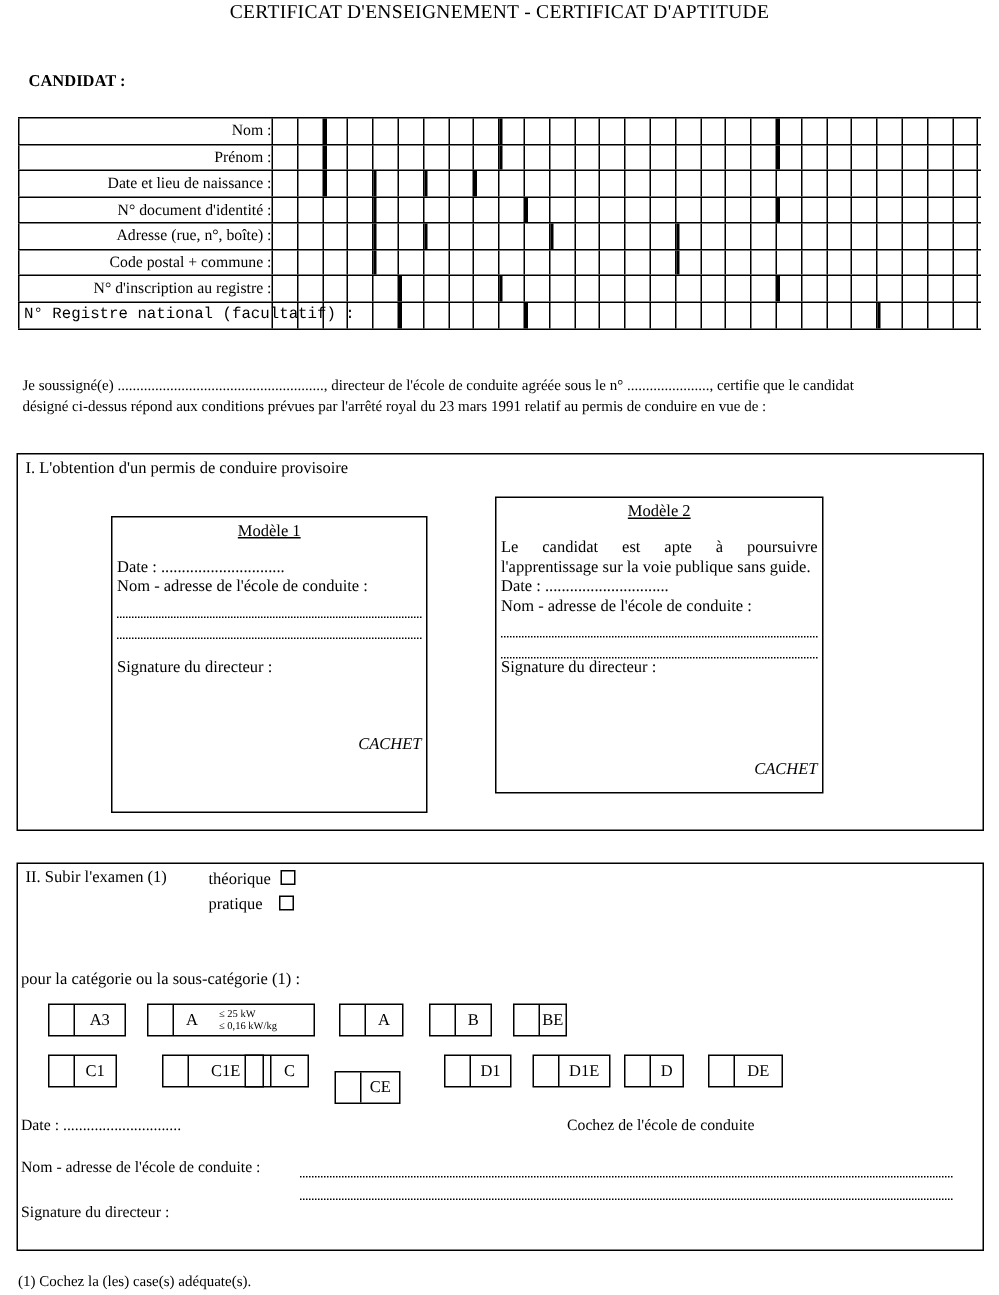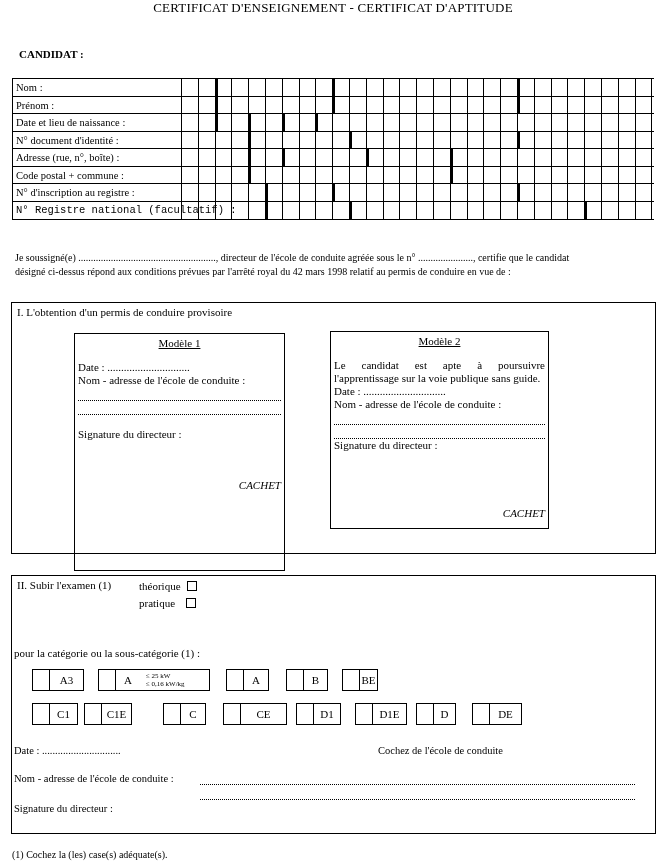--- a/index.html
+++ b/index.html
@@ -14,36 +14,36 @@
     font-size: 13px; letter-spacing: 0.2px;
   }
   .candidat { left: 19px; top: 48px; font-weight: bold; font-size: 11px; }
 
   
   .grid { left: 12px; top: 78px; width: 642px; border-top: 1.5px solid #000; border-bottom: 1.5px solid #000; }
   .grid-row { display: flex; height: 17.5px; border-bottom: 1px solid #000; box-sizing: border-box; }
   .grid-row:last-child { border-bottom: none; font-family: Liberation Mono, monospace; }
   .grid-label {
     width: 170px; border-left: 1px solid #000; border-right: 1.5px solid #000;
-    padding-left: 3px; font-size: 10.5px; line-height: 17px; white-space: nowrap; box-sizing: border-box;
+    padding-left: 3px; font-size: 10.5px; line-height: 17px; white-space: nowrap; box-sizing: border-box; text-align: right;
   }
   .grid-cells { display: flex; flex: 1; }
   .cell { width: 16.8px; border-right: 1px solid #000; box-sizing: border-box; }
   .cell.thick-l { border-left: 2px solid #000; }
 
   .para { left: 15px; top: 251px; width: 640px; font-size: 10px; line-height: 14px; }
 
   
   .section { border: 1px solid #000; box-sizing: border-box; }
   .sec1 { left: 11px; top: 302px; width: 645px; height: 252px; }
   .sec2 { left: 11px; top: 575px; width: 645px; height: 259px; }
   .sec-title { left: 5px; top: 3px; font-size: 11px; }
 
   .modele { border: 1px solid #000; box-sizing: border-box; font-size: 11px; }
-  .m1 { left: 62px; top: 30px; width: 211px; height: 238px; }
+  .m1 { left: 62px; top: 41px; width: 211px; height: 198px; }
   .m2 { left: 318px; top: 28px; width: 219px; height: 198px; }
   .m-head { text-align: center; text-decoration: underline; margin-top: 3px; }
   .m-line { padding-left: 3px; padding-right: 3px; line-height: 13px; }
   .dots-line { border-bottom: 1px dotted #000; margin: 0 3px; height: 13px; }
   .cachet { right: 3px; font-size: 11px; font-style: italic; }
   .justify { text-align: justify; text-align-last: left; }
 
   .exam-row { font-size: 11px; }
   .checkbox { display: inline-block; width: 8px; height: 8px; border: 1px solid #000; vertical-align: -1px; margin-left: 6px; }
 
@@ -324,21 +324,21 @@
         <div class="cell thick-l"></div>
         <div class="cell"></div>
         <div class="cell"></div>
         <div class="cell"></div>
       </div>
     </div>
   </div>
 
 <div class="abs para">
   <div>Je soussigné(e) ......................................................., directeur de l'école de conduite agréée sous le n° ......................, certifie que le candidat</div>
-  <div>désigné ci-dessus répond aux conditions prévues par l'arrêté royal du 42 mars 1998 relatif au permis de conduire en vue de :</div>
+  <div>désigné ci-dessus répond aux conditions prévues par l'arrêté royal du 23 mars 1991 relatif au permis de conduire en vue de :</div>
 </div>
 
 <div class="abs section sec1">
   <div class="abs sec-title">I.   L'obtention d'un permis de conduire provisoire</div>
 
   <div class="abs modele m1">
     <div class="m-head">Modèle 1</div>
     <div style="height:12px"></div>
     <div class="m-line">Date : ..............................</div>
     <div class="m-line">Nom - adresse de l'école de conduite :</div>
@@ -396,29 +396,29 @@
   </div>
   <div class="abs cat" style="left:330px; top:93px; width:36px">
     <div class="tick"></div>
     <div class="lab">BE</div>
   </div>
 
   <div class="abs cat" style="left:20px; top:127px; width:46px">
     <div class="tick"></div>
     <div class="lab">C1</div>
   </div>
-  <div class="abs cat" style="left:72px; top:127px; width:48px">
+  <div class="abs cat" style="left:96px; top:127px; width:68px">
     <div class="tick"></div>
     <div class="lab">C1E</div>
   </div>
   <div class="abs cat" style="left:151px; top:127px; width:43px">
     <div class="tick"></div>
     <div class="lab">C</div>
   </div>
-  <div class="abs cat" style="left:211px; top:127px; width:64px">
+  <div class="abs cat" style="left:211px; top:138px; width:44px">
     <div class="tick"></div>
     <div class="lab">CE</div>
   </div>
   <div class="abs cat" style="left:284px; top:127px; width:45px">
     <div class="tick"></div>
     <div class="lab">D1</div>
   </div>
   <div class="abs cat" style="left:343px; top:127px; width:52px">
     <div class="tick"></div>
     <div class="lab">D1E</div>

